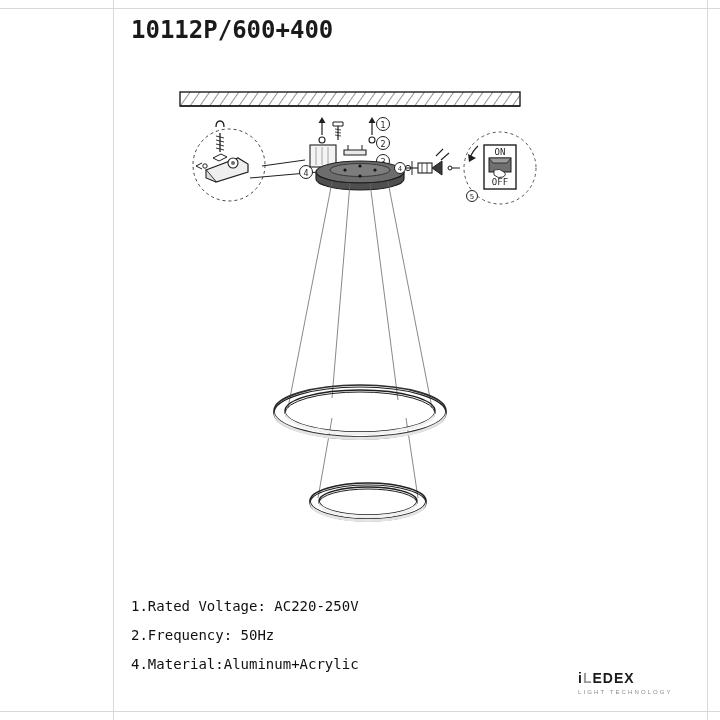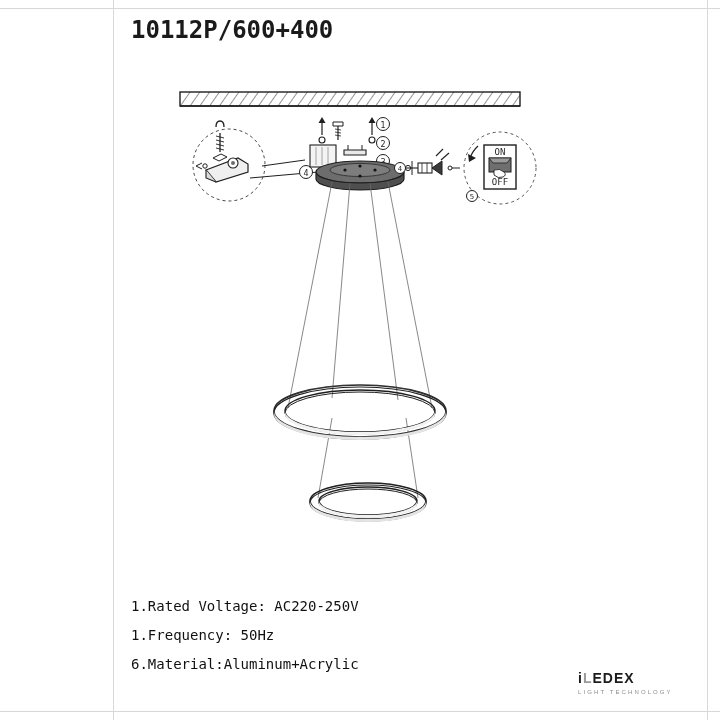--- a/index.html
+++ b/index.html
@@ -240,22 +240,22 @@
       <ellipse cx="368" cy="503" rx="58" ry="18" fill="none" stroke="#1f1f1f" stroke-width="1.2"></ellipse>
       <ellipse cx="368" cy="501" rx="49" ry="14" fill="none" stroke="#1f1f1f" stroke-width="1.4"></ellipse>
       <ellipse cx="368" cy="503" rx="49" ry="14" fill="none" stroke="#1f1f1f" stroke-width="1"></ellipse>
       <path d="M310 501 a58 18 0 0 0 116 0 l0 3 a58 18 0 0 1 -116 0 Z" fill="#e4e4e4" stroke="none"></path>
       <path d="M319 501 a49 14 0 0 0 98 0 l0 3 a49 14 0 0 1 -98 0 Z" fill="#f2f2f2" stroke="none"></path>
     </g>
   </svg>
 
   <div class="spec-list">
     <div class="spec-line">1.Rated Voltage: AC220-250V</div>
-    <div class="spec-line">1.Frequency: 50Hz</div>
-    <div class="spec-line">6.Material:Aluminum+Acrylic</div>
+    <div class="spec-line">2.Frequency: 50Hz</div>
+    <div class="spec-line">4.Material:Aluminum+Acrylic</div>
   </div>
 
   <div id="logo">
     <div class="logo-main">
       <span>i</span><span class="dim">L</span><span>EDEX</span>
     </div>
     <div class="logo-sub">LIGHT TECHNOLOGY</div>
   </div>
 
 </div>

